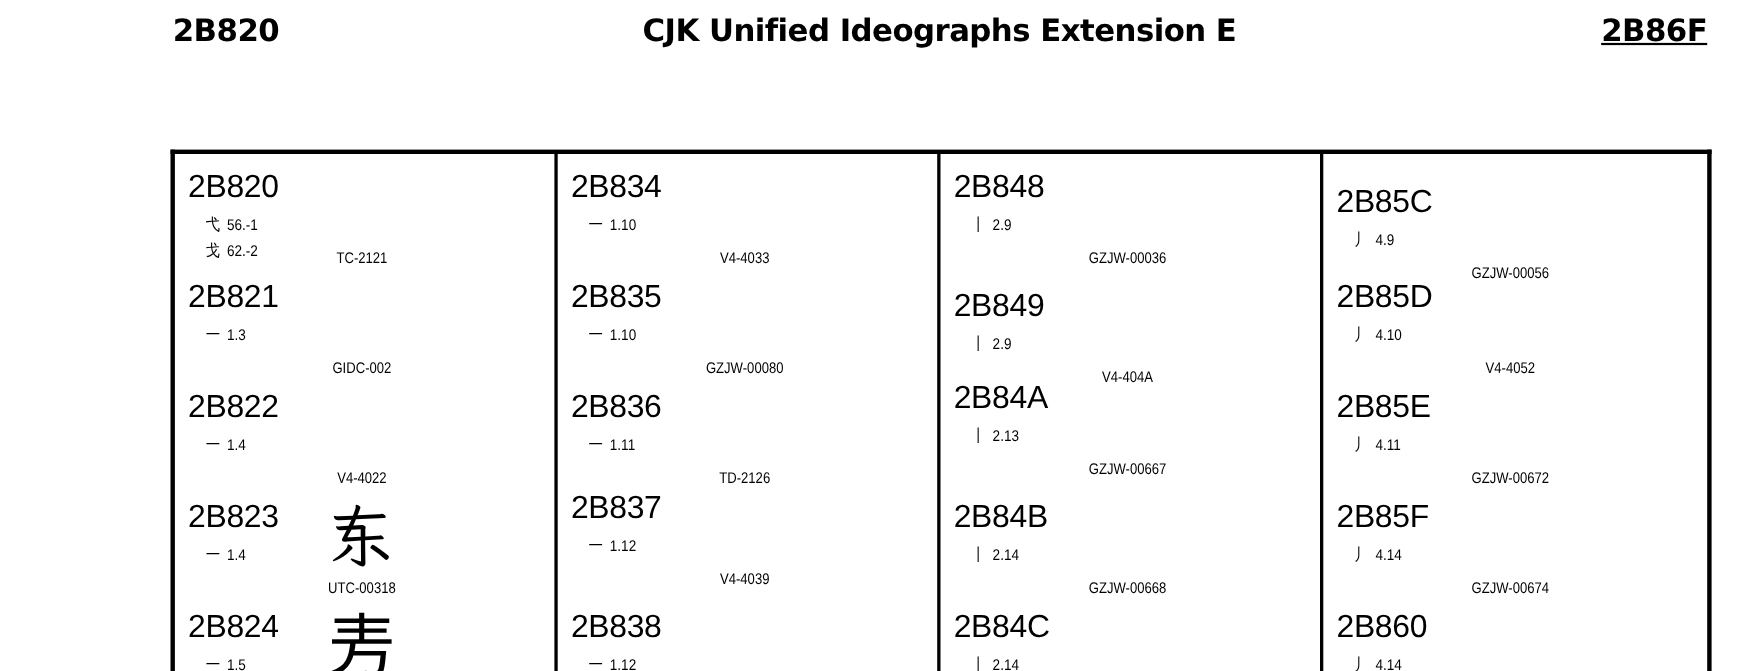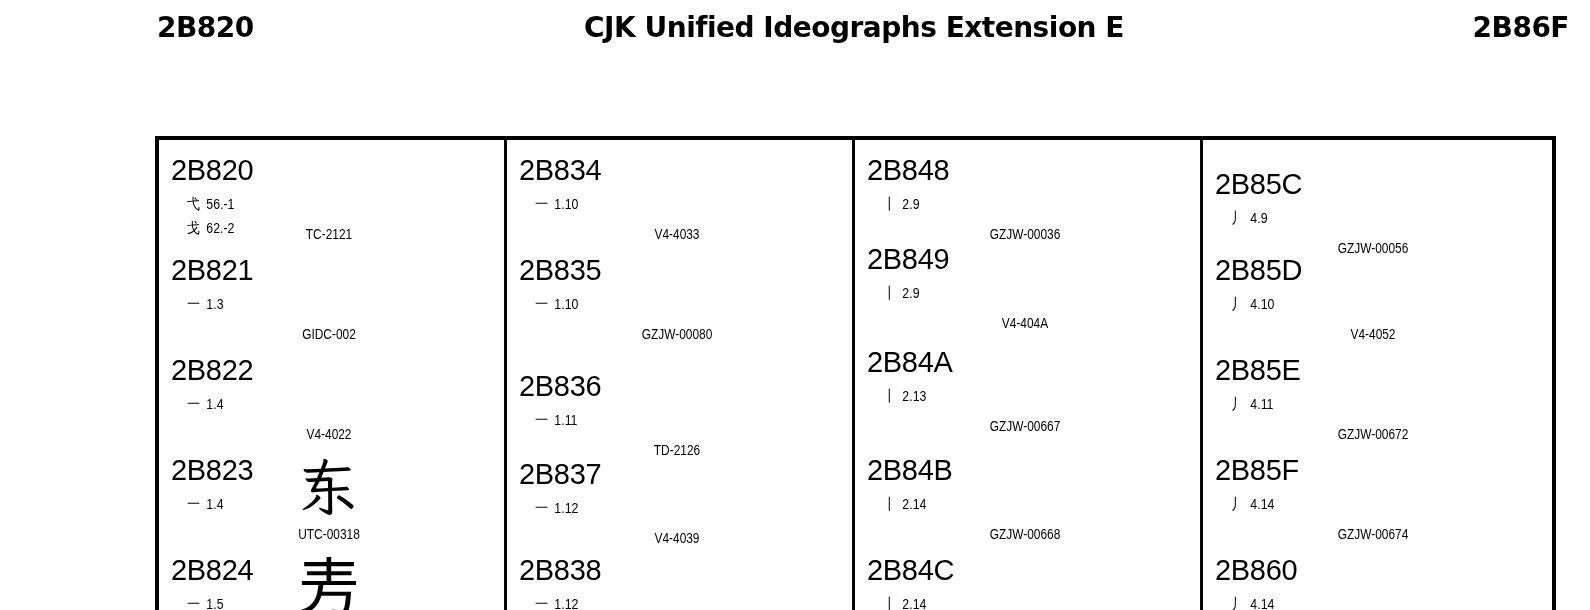--- a/index.html
+++ b/index.html
@@ -26,21 +26,21 @@
     position: absolute;
     top: 0;
     font-family: "DejaVu Sans", sans-serif;
     font-weight: bold;
     font-size: 28px;
     line-height: 40px;
     letter-spacing: -0.5px;
   }
   .hdr-left { left: 157px; }
   .hdr-center { left: 0; width: 1708px; text-align: center; }
-  .hdr-right { right: 21px; }
+  .hdr-right { right: 38px; text-decoration: underline; }
 
   .chart-table {
     position: absolute;
     top: 136px;
     left: 155px;
     width: 1393px;
     height: 490px;
     border-top: 4px solid #000;
     border-left: 4px solid #000;
     border-right: 4px solid #000;
@@ -183,30 +183,30 @@
     </div>
     <div class="cell" style="top:100px">
       <div class="cp">2B835</div>
       <div class="rad-line" style="top:56px">
         <span class="rad-glyph">一</span>
         <span>1.10</span>
       </div>
       <div class="glyph">𫠵</div>
       <div class="src">GZJW-00080</div>
     </div>
-    <div class="cell" style="top:216px">
+    <div class="cell" style="top:200px">
       <div class="cp">2B836</div>
       <div class="rad-line" style="top:56px">
         <span class="rad-glyph">一</span>
         <span>1.11</span>
       </div>
       <div class="glyph">𫠶</div>
       <div class="src">TD-2126</div>
     </div>
-    <div class="cell" style="top:304px">
+    <div class="cell" style="top:292px">
       <div class="cp">2B837</div>
       <div class="rad-line" style="top:56px">
         <span class="rad-glyph">一</span>
         <span>1.12</span>
       </div>
       <div class="glyph">𫠷</div>
       <div class="src">V4-4039</div>
     </div>
     <div class="cell" style="top:400px">
       <div class="cp">2B838</div>
@@ -221,21 +221,21 @@
   <div class="col">
     <div class="cell" style="top:0px">
       <div class="cp">2B848</div>
       <div class="rad-line" style="top:56px">
         <span class="rad-glyph">丨</span>
         <span>2.9</span>
       </div>
       <div class="glyph">𫡈</div>
       <div class="src">GZJW-00036</div>
     </div>
-    <div class="cell" style="top:89px">
+    <div class="cell" style="top:108px">
       <div class="cp">2B849</div>
       <div class="rad-line" style="top:56px">
         <span class="rad-glyph">丨</span>
         <span>2.9</span>
       </div>
       <div class="glyph">𫡉</div>
       <div class="src">V4-404A</div>
     </div>
     <div class="cell" style="top:192px">
       <div class="cp">2B84A</div>

